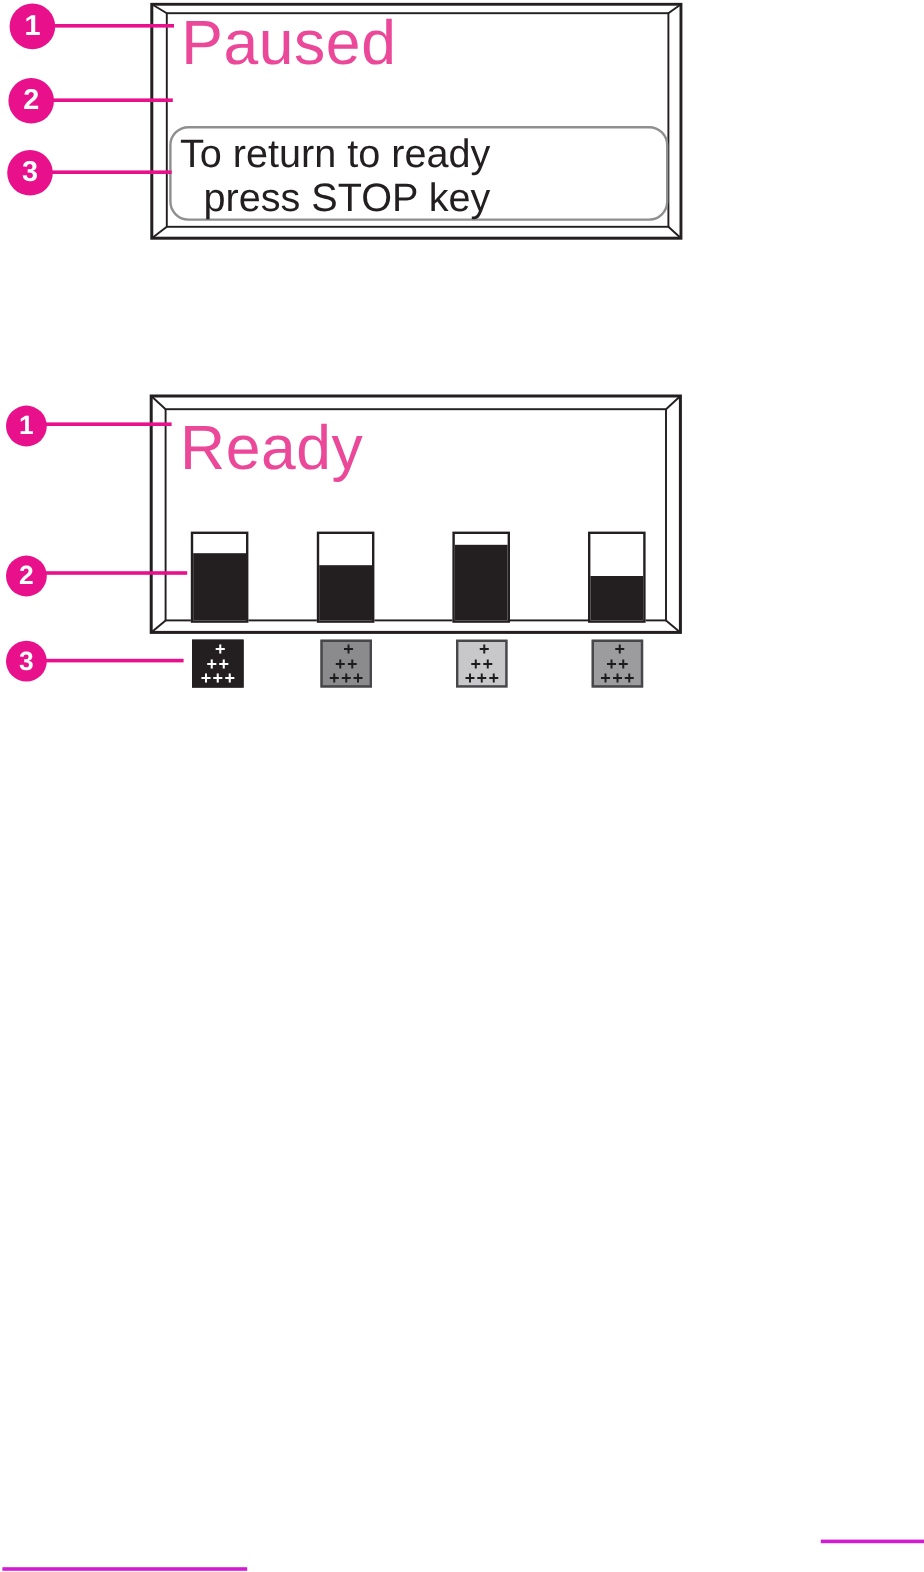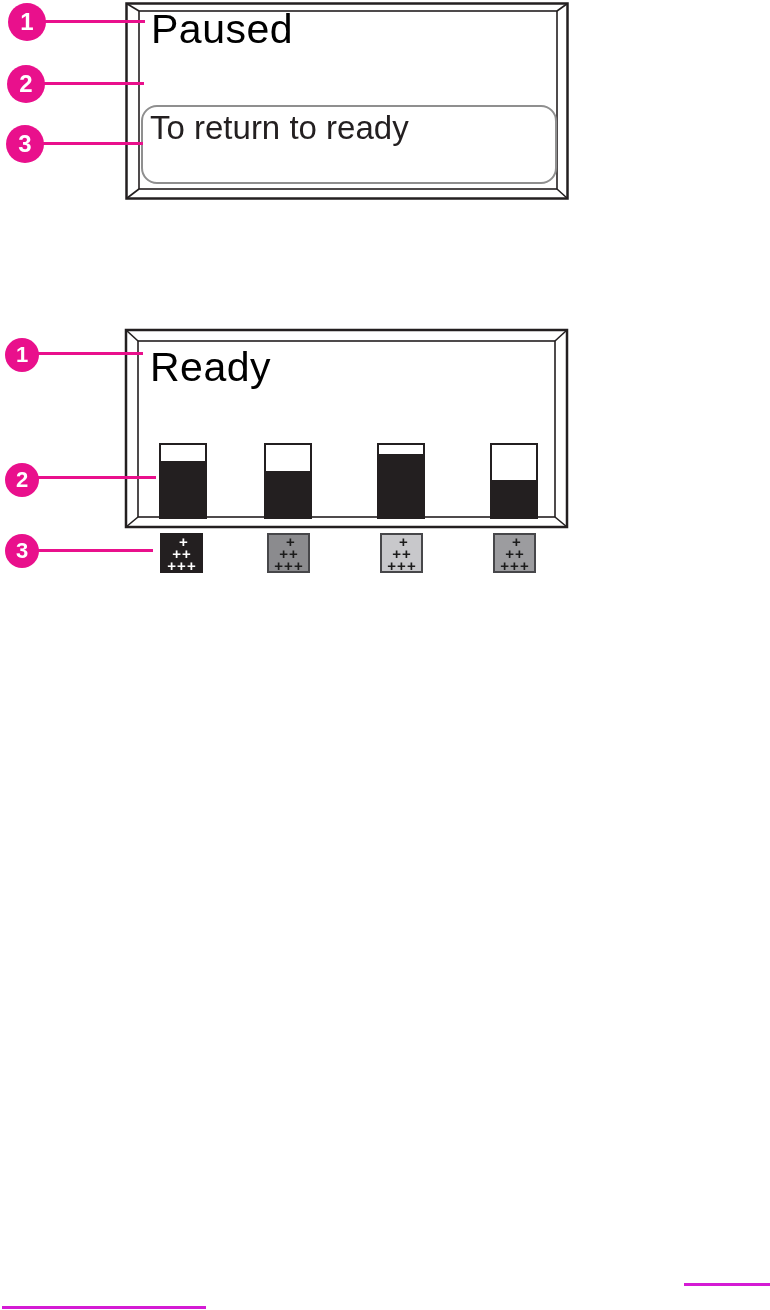--- a/index.html
+++ b/index.html
@@ -11,22 +11,22 @@
     overflow: hidden;
   }
   .abs { position: absolute; }
 
   
   .frame-svg { position: absolute; }
 
   
   .status-text {
     position: absolute;
-    font-size: 41px;
-    color: #000000;
+    font-size: 52px;
+    color: #ec4899;
     letter-spacing: 0.5px;
     white-space: nowrap;
   }
 
   
   .message-box {
     position: absolute;
     left: 141px; top: 105px;
     width: 416px; height: 79px;
     box-sizing: border-box;
@@ -109,20 +109,21 @@
       <line x1="442.5" y1="1.5" x2="432" y2="9" stroke="#231f20" stroke-width="1.6"></line>
       <line x1="1.5" y1="196.5" x2="14" y2="187" stroke="#231f20" stroke-width="1.6"></line>
       <line x1="442.5" y1="196.5" x2="432" y2="187" stroke="#231f20" stroke-width="1.6"></line>
     </svg>
 
     <div class="status-text" style="left:151px;top:6px;">Paused</div>
 
     <div class="message-box">
       <div class="message-text">
         <div>To return to ready</div>
+        <div>press STOP key</div>
       </div>
     </div>
 
     <div class="callout big" style="left: 8px; top: 3px; background: rgb(233, 16, 140);">1</div>
     <div class="callout big" style="left: 7px; top: 65px; background: rgb(233, 16, 140);">2</div>
     <div class="callout big" style="left: 6px; top: 125px; background: rgb(233, 16, 140);">3</div>
 
     <div class="callout-line" style="left: 38px; top: 20px; width: 107px; background: rgb(233, 16, 140);"></div>
     <div class="callout-line" style="left: 38px; top: 82px; width: 106px; background: rgb(233, 16, 140);"></div>
     <div class="callout-line" style="left: 37px; top: 142px; width: 106px; background: rgb(233, 16, 140);"></div>

